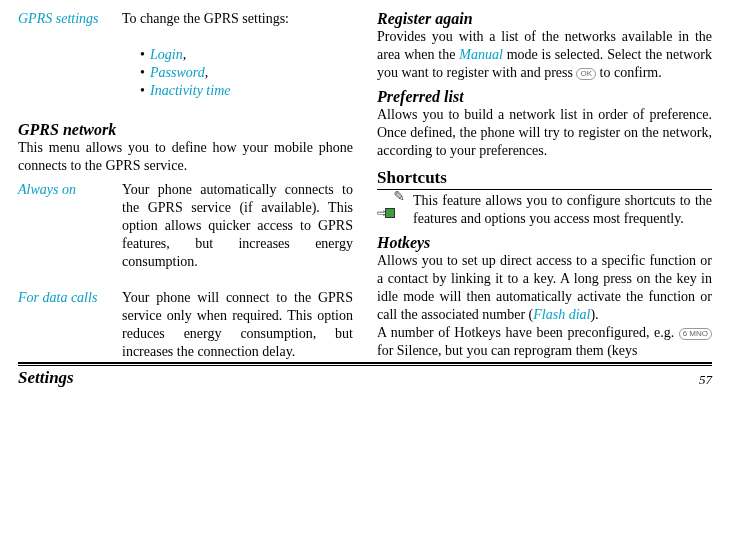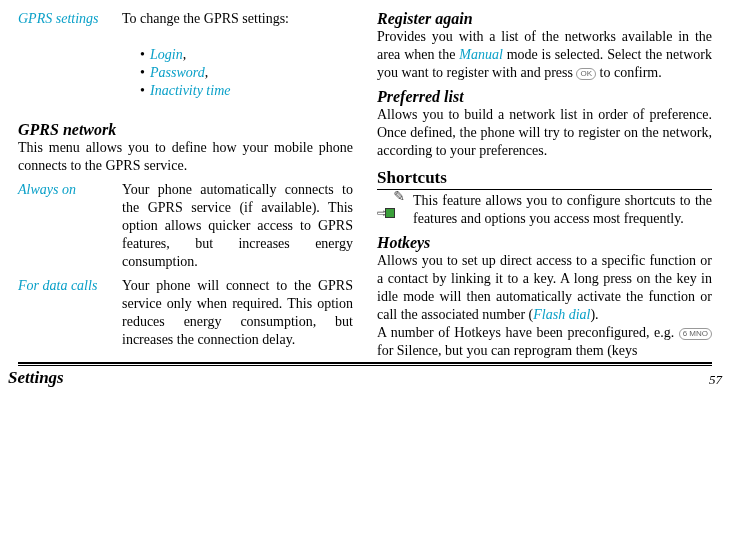--- a/index.html
+++ b/index.html
@@ -107,21 +107,21 @@
     font-size: 8px;
     line-height: 10px;
     padding: 0 3px;
     vertical-align: 1px;
     font-family: Arial, sans-serif;
     color: #666;
   }
   .footer {
     position: absolute;
     left: 0; right: 0; bottom: 8px;
-    padding: 0 8px;
+    padding: 0 18px;
     display: flex;
     justify-content: space-between;
     align-items: flex-end;
     box-sizing: border-box;
   }
   .footer-line {
     position: absolute;
     left: 18px; right: 18px; bottom: 32px;
     height: 2px;
     background: linear-gradient(to right, #000, #000);
@@ -160,21 +160,21 @@
       </div>
 
       <div class="h-sub">GPRS network</div>
       <p class="body">This menu allows you to define how your mobile phone connects to the GPRS service.</p>
 
       <div class="term-row">
         <div class="term">Always on</div>
         <div class="desc">Your phone automatically connects to the GPRS service (if available). This option allows quicker access to GPRS features, but increases energy consumption.</div>
       </div>
 
-      <div class="term-row" style="margin-top:6px">
+      <div class="term-row" style="margin-top:18px">
         <div class="term">For data calls</div>
         <div class="desc">Your phone will connect to the GPRS service only when required. This option reduces energy consumption, but increases the connection delay.</div>
       </div>
 
     </div>
 
     <div class="col">
 
       <div class="h-sub" style="margin-top:0">Register again</div>
       <p class="body">

